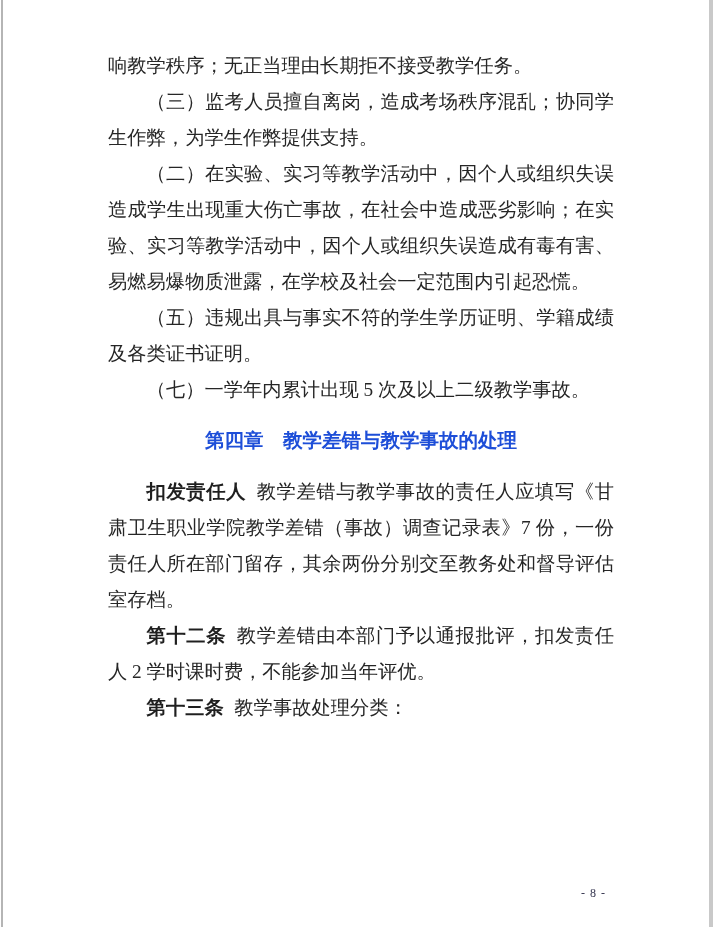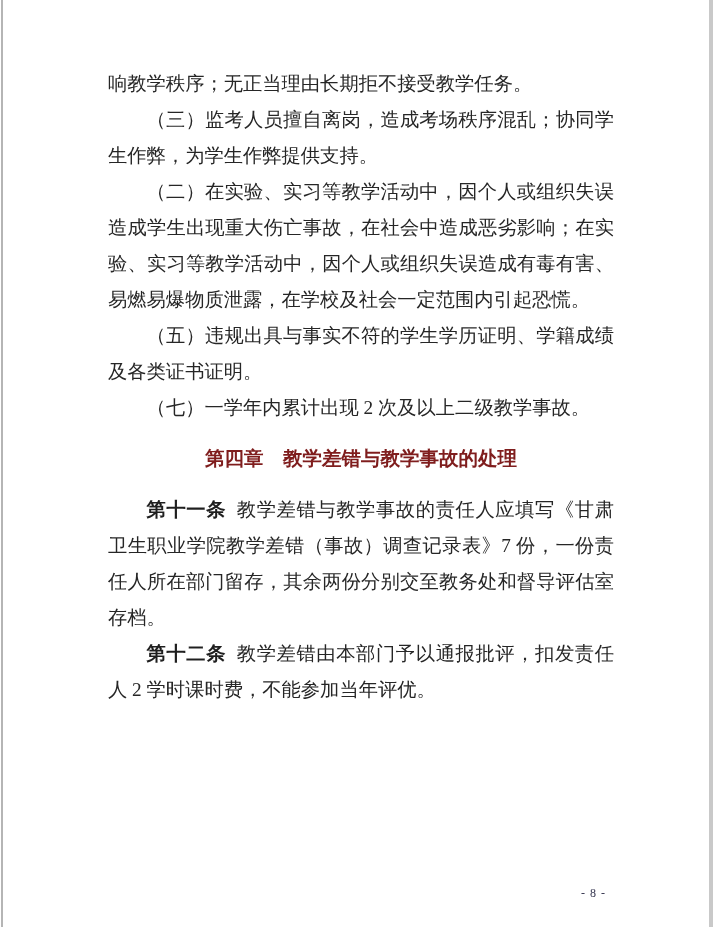--- a/index.html
+++ b/index.html
@@ -26,21 +26,21 @@
     position: absolute;
     left: 709px;
     top: 0;
     width: 4px;
     height: 927px;
     background: #c9c9c9;
   }
   .doc-content {
     position: absolute;
     left: 108px;
-    top: 66px;
+    top: 48px;
     width: 506px;
     color: #262626;
     font-size: 19.3px;
     line-height: 36px;
     text-align: justify;
     text-justify: inter-character;
   }
   .para {
     margin: 0;
     padding: 0;
@@ -51,21 +51,21 @@
   }
   .chapter-heading {
     margin: 14px 0 16px 0;
     padding: 0;
     text-indent: 0;
     text-align: center;
     font-family: "Liberation Sans", sans-serif;
     font-weight: bold;
     font-size: 19.5px;
     line-height: 36px;
-    color: #7f1d1d;
+    color: #1d4ed8;
   }
   .article-label {
     font-family: "Liberation Sans", sans-serif;
     font-weight: bold;
     color: #1f1f1f;
     margin-right: 0.55em;
   }
   .page-number {
     position: absolute;
     right: 110px;
@@ -87,28 +87,31 @@
   <p class="para continuation">响教学秩序；无正当理由长期拒不接受教学任务。</p>
 
   <p class="para">（三）监考人员擅自离岗，造成考场秩序混乱；协同学生作弊，为学生作弊提供支持。</p>
 
   <p class="para">（二）在实验、实习等教学活动中，因个人或组织失误造成学生出现重大伤亡事故，在社会中造成恶劣影响；在实验、实习等教学活动中，因个人或组织失误造成有毒有害、易燃易爆物质泄露，在学校及社会一定范围内引起恐慌。</p>
 
 
   <p class="para">（五）违规出具与事实不符的学生学历证明、学籍成绩及各类证书证明。</p>
 
 
-  <p class="para">（七）一学年内累计出现 2 次及以上二级教学事故。</p>
+  <p class="para">（七）一学年内累计出现 5 次及以上二级教学事故。</p>
 
   <h2 class="chapter-heading">第四章　教学差错与教学事故的处理</h2>
 
   <p class="para">
-    <span class="article-label">第十一条</span><span>教学差错与教学事故的责任人应填写《甘肃卫生职业学院教学差错（事故）调查记录表》7 份，一份责任人所在部门留存，其余两份分别交至教务处和督导评估室存档。</span>
+    <span class="article-label">扣发责任人</span><span>教学差错与教学事故的责任人应填写《甘肃卫生职业学院教学差错（事故）调查记录表》7 份，一份责任人所在部门留存，其余两份分别交至教务处和督导评估室存档。</span>
   </p>
 
   <p class="para">
     <span class="article-label">第十二条</span><span>教学差错由本部门予以通报批评，扣发责任人 2 学时课时费，不能参加当年评优。</span>
   </p>
 
+  <p class="para">
+    <span class="article-label">第十三条</span><span>教学事故处理分类：</span>
+  </p>
 
 </div>
 
 <div class="page-number">- 8 -</div>
 
 </body></html>

